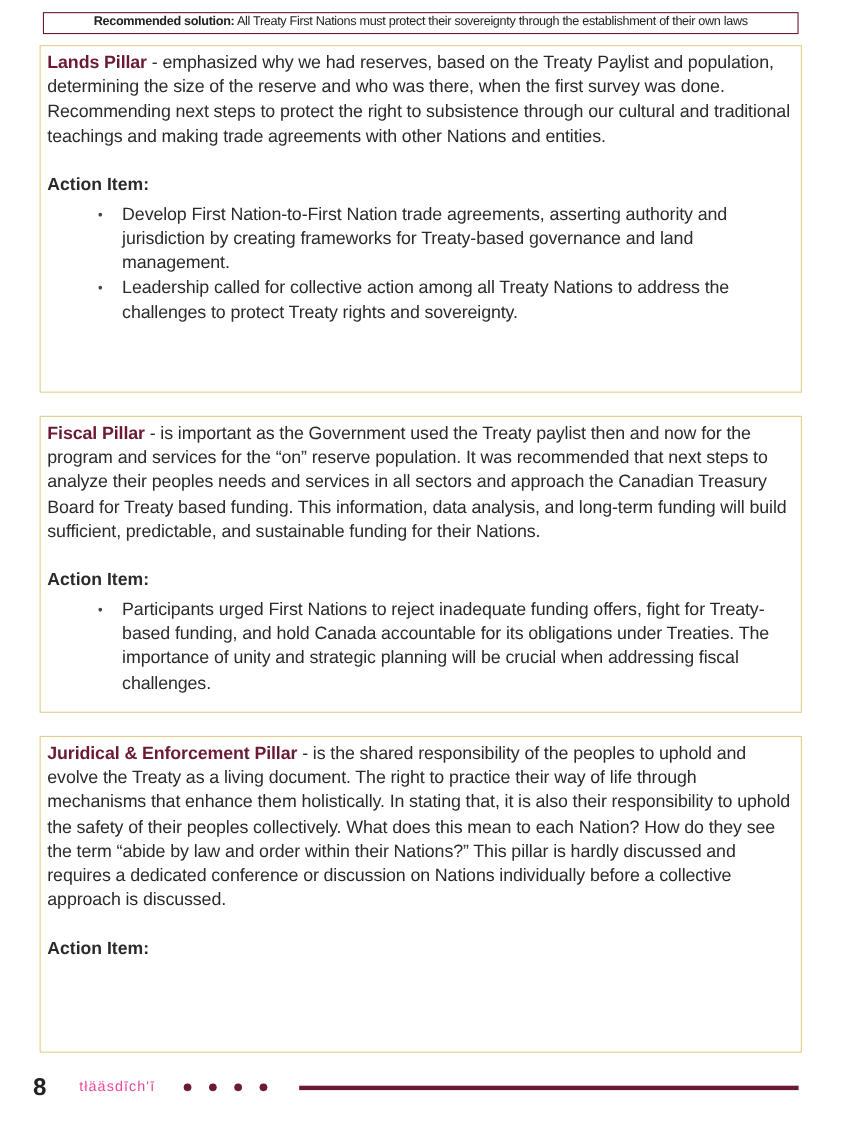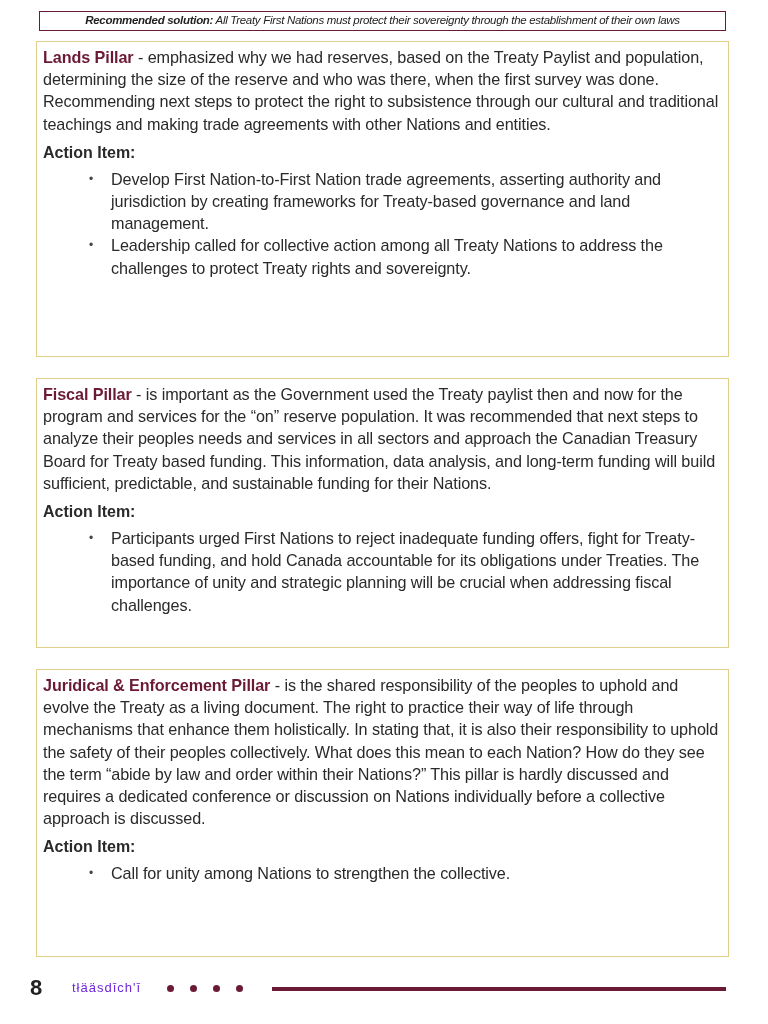--- a/index.html
+++ b/index.html
@@ -1,33 +1,33 @@
 <!DOCTYPE html>
 <html><head>
 <meta charset="utf-8">
 <style>
   html, body { margin: 0; padding: 0; background: #ffffff; }
   body { width: 768px; height: 1024px; position: relative; overflow: hidden;
          font-family: "Liberation Sans", sans-serif; color: #2a2a2a; }
   .banner { position: absolute; left: 39px; top: 11px; width: 687px; height: 20px;
             border: 1.5px solid #6b1a35; box-sizing: border-box;
             font-family: "Liberation Sans", sans-serif; font-size: 11.5px;
-            text-align: center; line-height: 17px; color: #222; letter-spacing: -0.3px; font-style: italic; }
+            text-align: center; line-height: 17px; color: #222; letter-spacing: -0.3px; }
   .banner b { font-weight: bold; }
   .box { position: absolute; left: 36px; width: 693px; border: 1.5px solid #e0cf8a;
          box-sizing: border-box; padding: 4px 6px 4px 6px; }
   .box p { margin: 0; font-size: 16.2px; line-height: 22.2px; letter-spacing: -0.1px; }
   .title { color: #6b1a35; font-weight: bold; }
-  .action { font-weight: bold; font-size: 16px; margin-top: 7px; line-height: 22px; }
+  .action { font-weight: bold; font-size: 16px; margin-top: 23px; line-height: 22px; }
   ul { margin: 4px; padding: 0; list-style: none; }
   li { position: relative; padding-left: 64px; font-size: 16.2px; line-height: 22.2px; letter-spacing: -0.1px; }
   li::before { content: "•"; position: absolute; left: 42px; font-size: 12px; color: #444; }
   .footer { position: absolute; top: 975px; left: 0; width: 768px; height: 30px; }
   .pageno { position: absolute; left: 30px; top: 0; font-size: 22px; font-weight: bold; color: #222; }
-  .brand { position: absolute; left: 72px; top: 5px; font-size: 13px; color: #6d28d9; letter-spacing: 1px; }
+  .brand { position: absolute; left: 72px; top: 5px; font-size: 13px; color: #ec4899; letter-spacing: 1px; }
   .dots { position: absolute; left: 167px; top: 10px; display: flex; gap: 16px; }
   .dot { width: 7px; height: 7px; border-radius: 50%; background: #6b1a35; }
   .rule { position: absolute; left: 272px; top: 12px; width: 454px; height: 4px; background: #6b1a35; }
 </style>
 </head>
 <body>
 
 <div class="banner">
   <b>Recommended solution:</b><span> All Treaty First Nations must protect their sovereignty through the establishment of their own laws</span>
 </div>
@@ -46,21 +46,20 @@
   <div class="action">Action Item:</div>
   <ul>
     <li>Participants urged First Nations to reject inadequate funding offers, fight for Treaty-based funding, and hold Canada accountable for its obligations under Treaties. The importance of unity and strategic planning will be crucial when addressing fiscal challenges.</li>
   </ul>
 </div>
 
 <div class="box" style="top:669px; height:288px;">
   <p><span class="title">Juridical &amp; Enforcement Pillar</span><span> - is the shared responsibility of the peoples to uphold and evolve the Treaty as a living document. The right to practice their way of life through mechanisms that enhance them holistically. In stating that, it is also their responsibility to uphold the safety of their peoples collectively. What does this mean to each Nation? How do they see the term “abide by law and order within their Nations?” This pillar is hardly discussed and requires a dedicated conference or discussion on Nations individually before a collective approach is discussed.</span></p>
   <div class="action">Action Item:</div>
   <ul>
-    <li>Call for unity among Nations to strengthen the collective.</li>
   </ul>
 </div>
 
 <div class="footer">
   <span class="pageno">8</span>
   <span class="brand">tłääsdīch'ī</span>
   <div class="dots">
     <span class="dot"></span>
     <span class="dot"></span>
     <span class="dot"></span>

